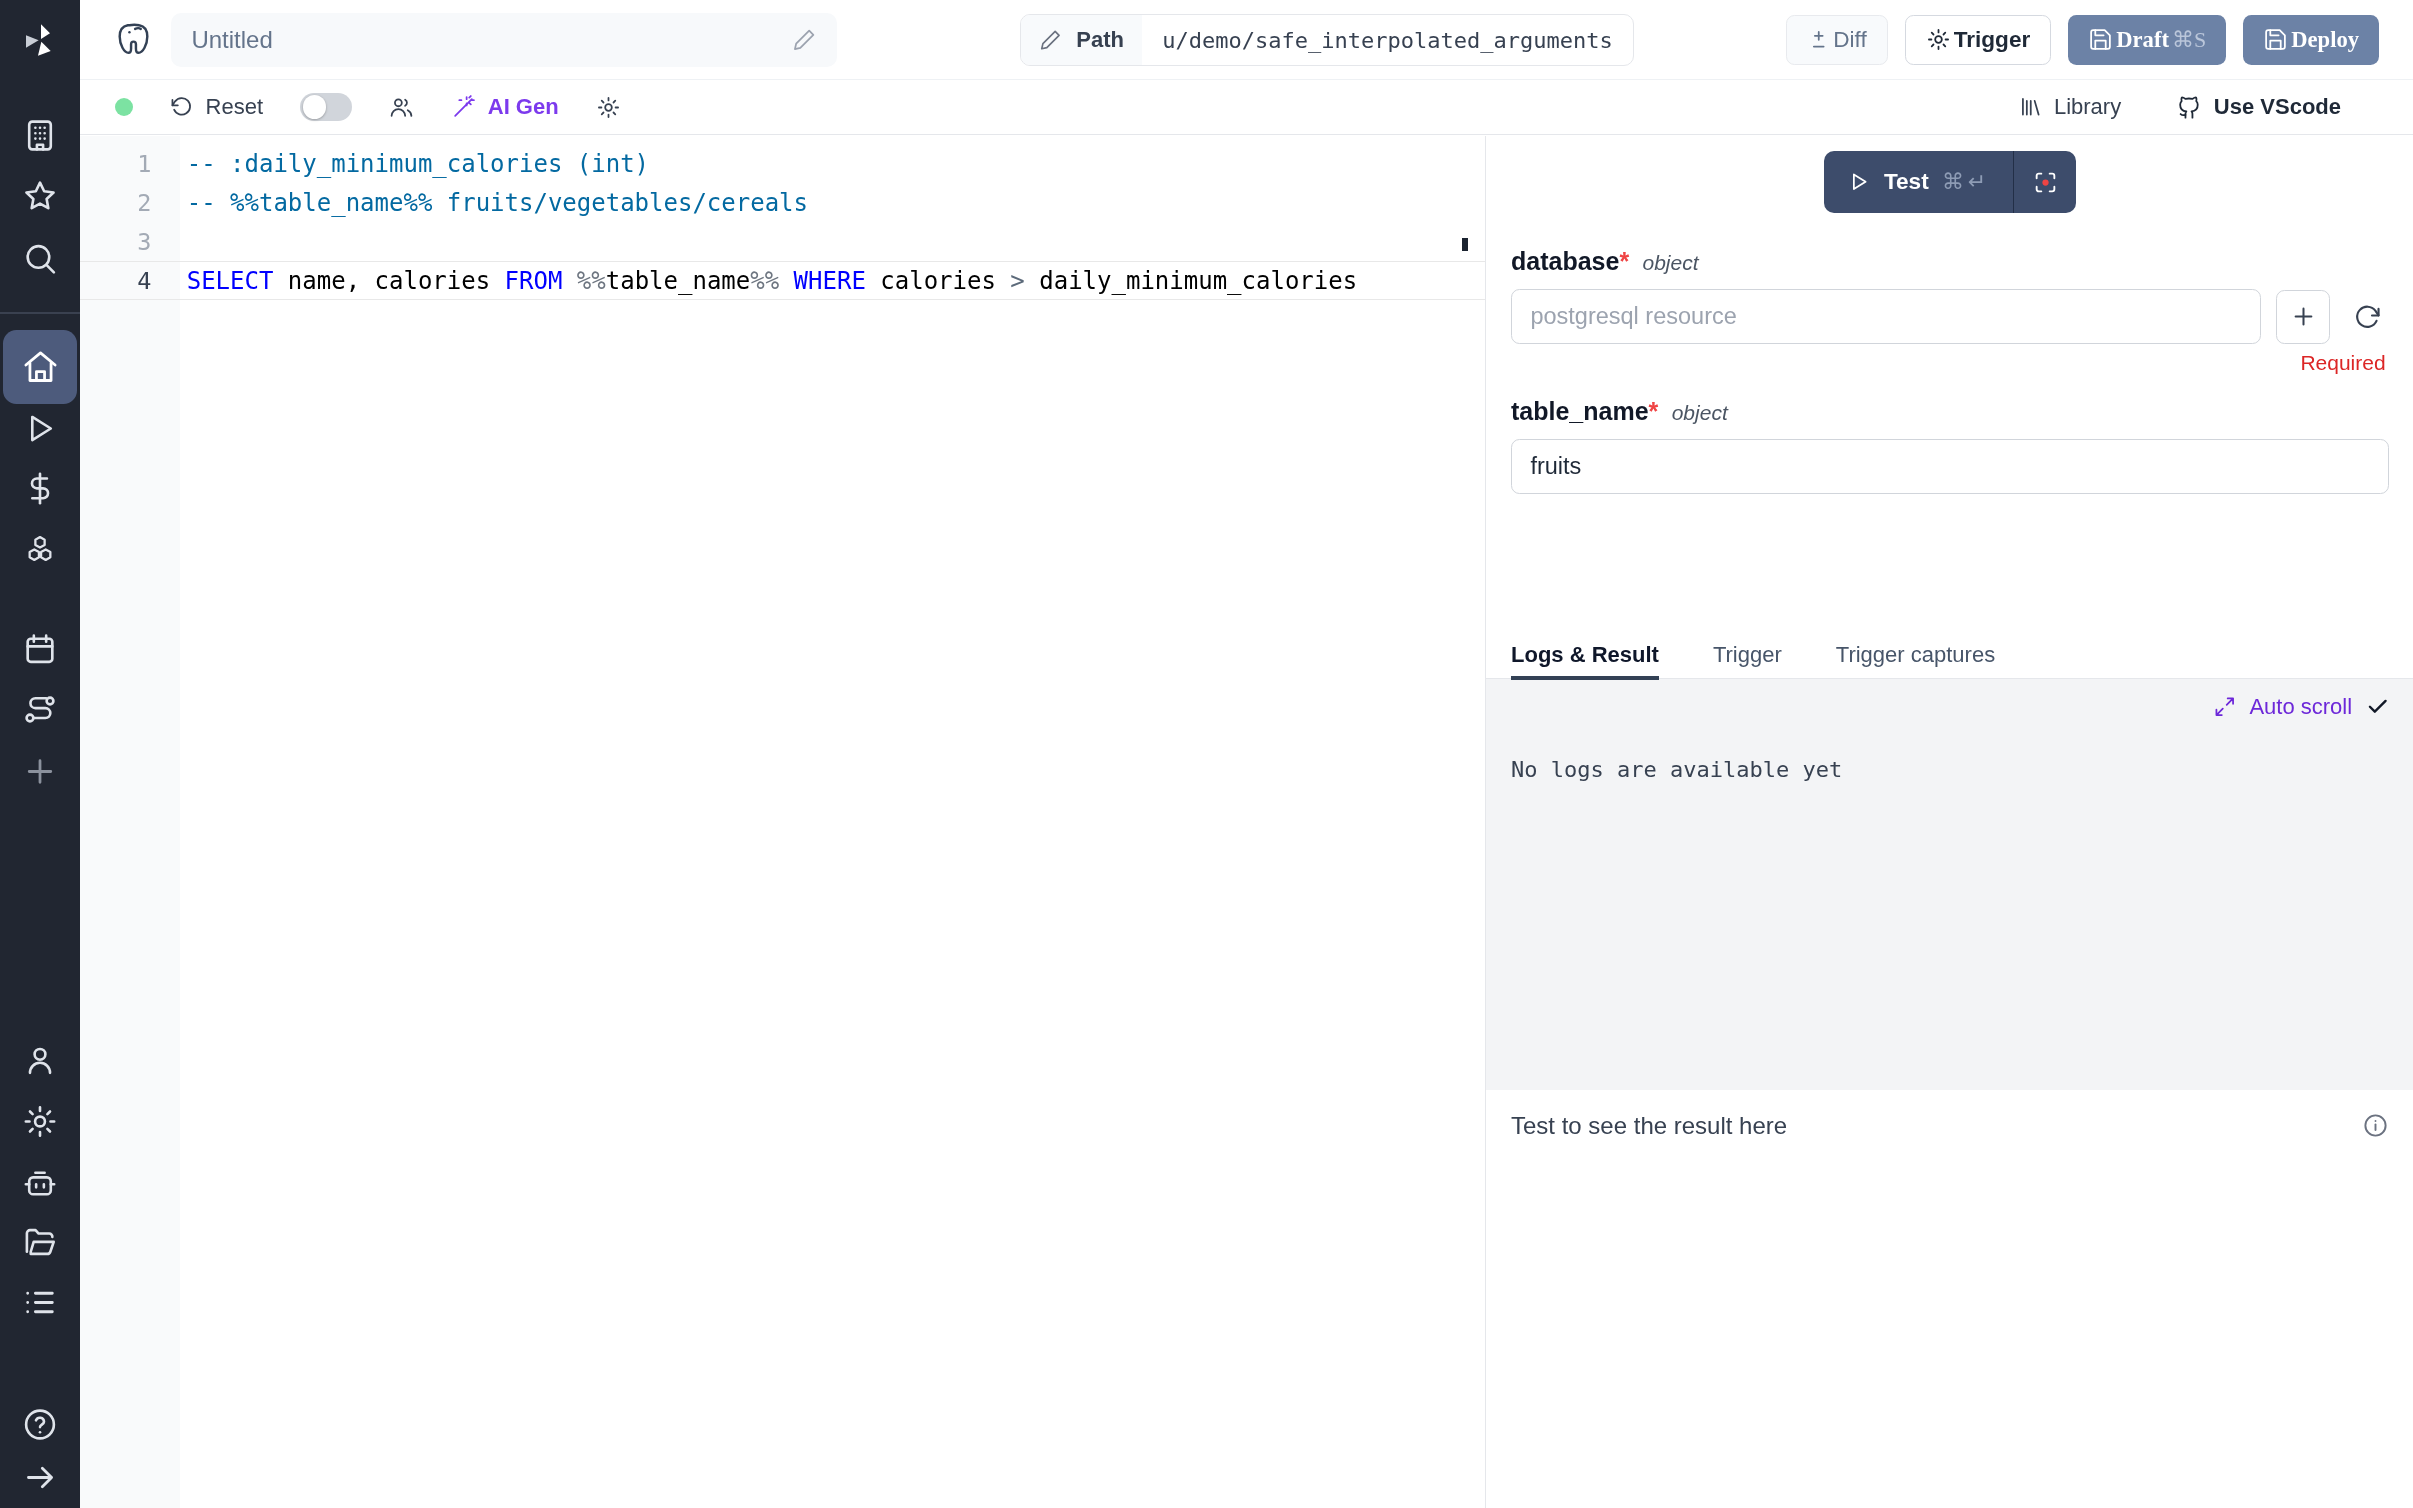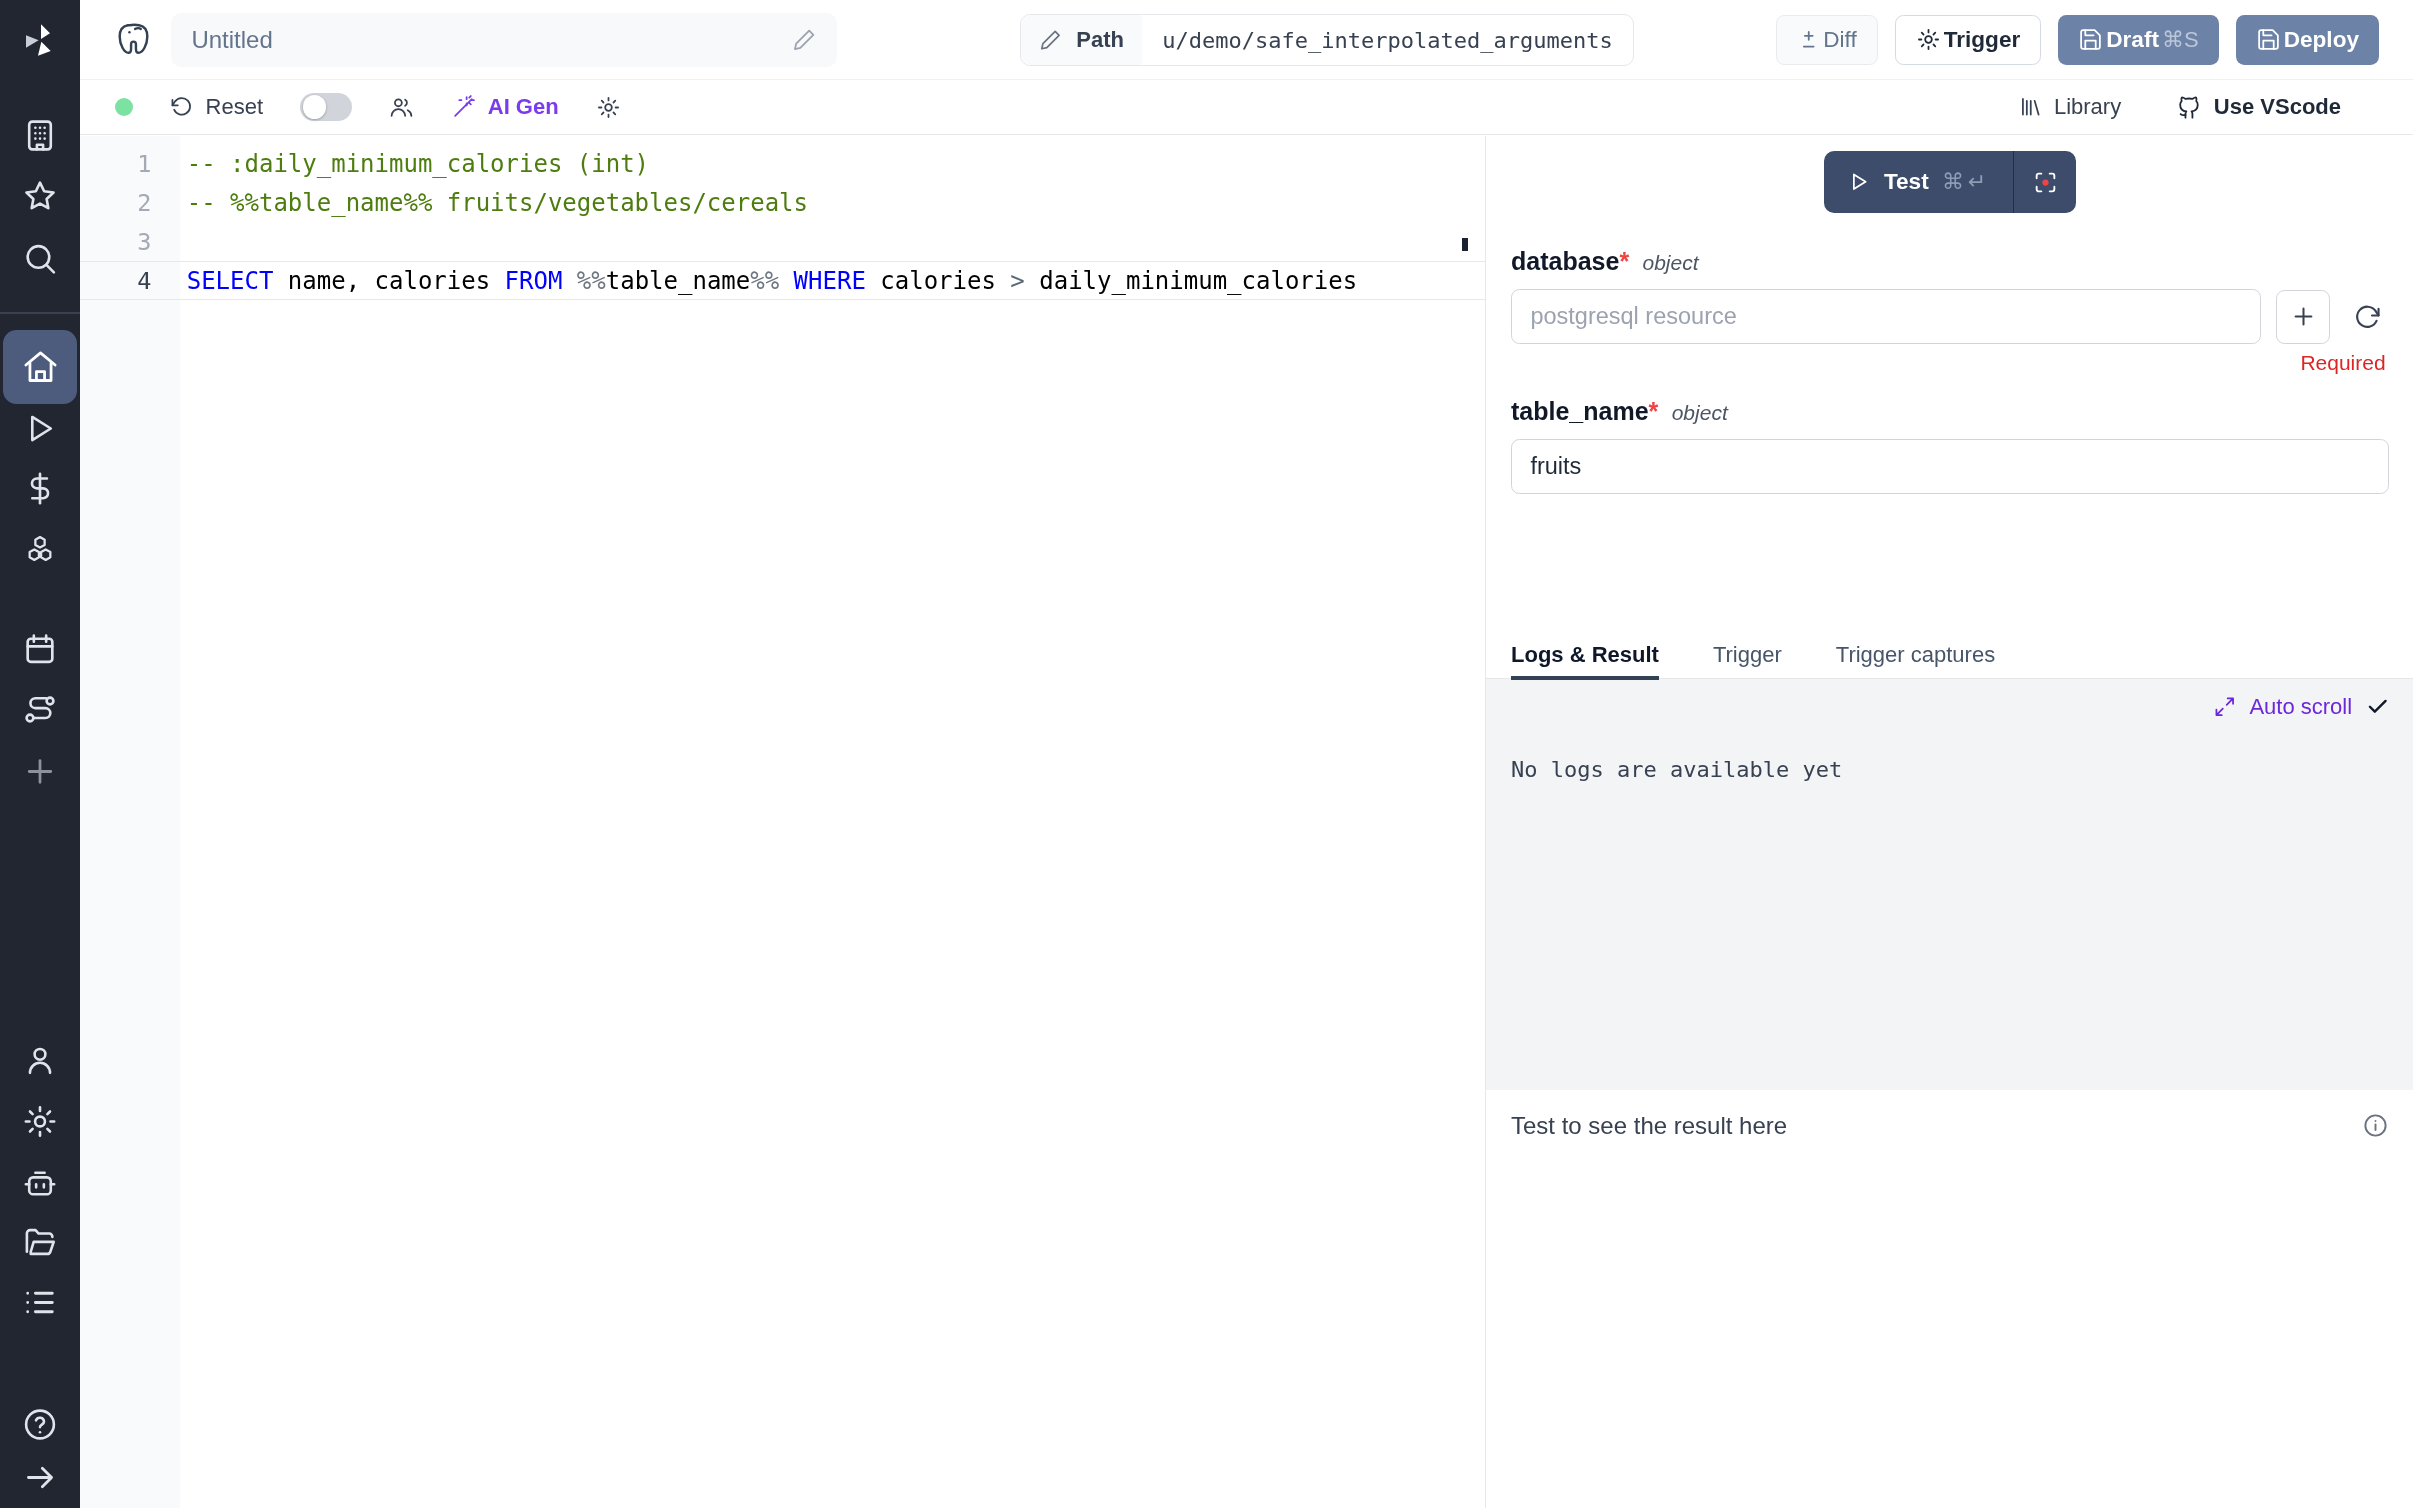--- a/index.html
+++ b/index.html
@@ -22,21 +22,21 @@
   .title-pill { width:666px; height:54px; background:#f7f9fb; border-radius:10px; display:flex; align-items:center; padding:0 20px; }
   .title-input { flex:1; border:none; background:transparent; outline:none; font-size:24px; color:#64748b; font-family:"Liberation Sans","DejaVu Sans",sans-serif; }
   .title-pencil { color:#9ca3af; }
   .path-pill { position:absolute; left:940px; top:14.2px; height:52px; border:1.7px solid #e5e7eb; border-radius:10px; display:flex; align-items:stretch; overflow:hidden; background:#ffffff; }
   .path-left { display:flex; align-items:center; gap:13.4px; background:#f8fafc; padding:0 18.4px; color:#374151; font-size:22px; font-weight:600; }
   .path-value { display:flex; align-items:center; padding:0 20px; font-family:"DejaVu Sans Mono","Liberation Mono",monospace; font-size:22px; color:#374151; }
   .topbar-right { margin-left:auto; display:flex; align-items:center; gap:17px; }
   .btn { height:50px; display:flex; align-items:center; gap:3px; border-radius:8.4px; padding:0 20px; font-size:22.6px; cursor:pointer; white-space:nowrap; }
   .btn-diff { background:#f8fafc; border:1.7px solid #e8eaee; color:#64748b; }
   .btn-settings { background:#ffffff; border:1.7px solid #d5d9e0; color:#1f2937; font-weight:600; }
-  .btn-slate { background:#6c82a6; border:none; color:#ffffff; font-weight:700; }
+  .btn-slate { background:#6c82a6; border:none; color:#ffffff; font-weight:700;font-family:Liberation Serif, serif; }
   .btn-slate .shortcut { color:#bac6da; font-weight:400; font-size:22px; }
 
   
   .toolbar2 { position:absolute; left:0; top:80px; width:2333px; height:55px; background:#ffffff; border-bottom:1.7px solid #e5e7eb; display:flex; align-items:center; padding:0 35px; }
   .online-dot { width:18.4px; height:18.4px; border-radius:50%; background:#7ce2a2; }
   .tb-group { display:flex; align-items:center; gap:11.7px; color:#374151; font-size:22px; cursor:pointer; }
   .toolbar2 > * { margin-right:37px; }
   .toggle { width:52px; height:28.5px; background:#d1d5db; border-radius:14.2px; position:relative; cursor:pointer; }
   .toggle .knob { position:absolute; left:2.5px; top:2.5px; width:23.5px; height:23.5px; border-radius:50%; background:#ffffff; box-shadow:0 0.8px 2.5px rgba(0,0,0,.3); }
   .ai-gen { color:#7c3aed; font-weight:600; }
@@ -45,21 +45,21 @@
 
   
   .editor { position:absolute; left:0; top:136px; width:1405px; height:1373px; background:#ffffff; }
   .gutter { position:absolute; left:0; top:0; width:100px; height:100%; background:#f9fafb; }
   .code-lines { position:absolute; left:0; top:8.4px; width:100%; }
   .code-row { display:flex; height:39px; align-items:center; font-family:"DejaVu Sans Mono","Liberation Mono",monospace; font-size:24px; }
   .code-row .ln { width:100px; flex:0 0 100px; text-align:right; padding-right:28.5px; color:#a3aab5; font-size:23.5px; }
   .code-row.current { border-top:1.7px solid #e8e8e8; border-bottom:1.7px solid #e8e8e8; }
   .code-row.current .ln { color:#374151; }
   .code-text { padding-left:6.7px; white-space:pre; color:#000000; }
-  .tk-comment { color:#4d7c0f; }
+  .tk-comment { color:#0369a1; }
   .tk-kw { color:#0000ff; }
   .tk-pct { color:#6e7681; }
   .tk-op { color:#5c6a7a; }
   .ruler-mark { position:absolute; right:17px; top:102px; width:5.9px; height:12.6px; background:#1b2330; }
 
   
   .rightpanel { position:absolute; left:1405px; top:136px; width:929px; height:1373px; border-left:1.7px solid #e5e7eb; background:#ffffff; display:flex; flex-direction:column; }
   .args-area { height:503px; position:relative; padding:0 25px; }
   .test-bar { display:flex; justify-content:center; margin-top:15px; }
   .test-group { display:flex; height:62px; border-radius:10px; overflow:hidden; }

